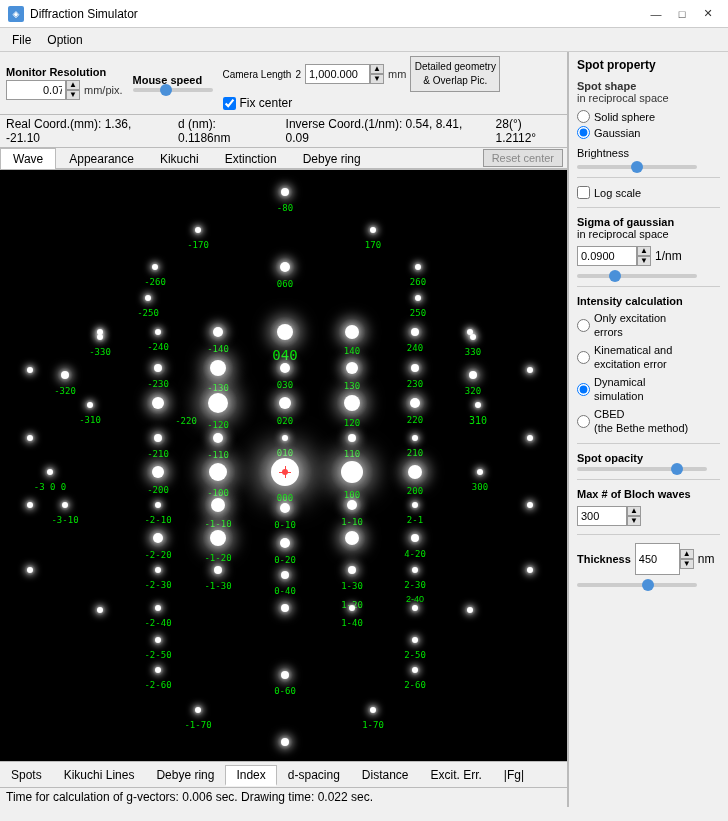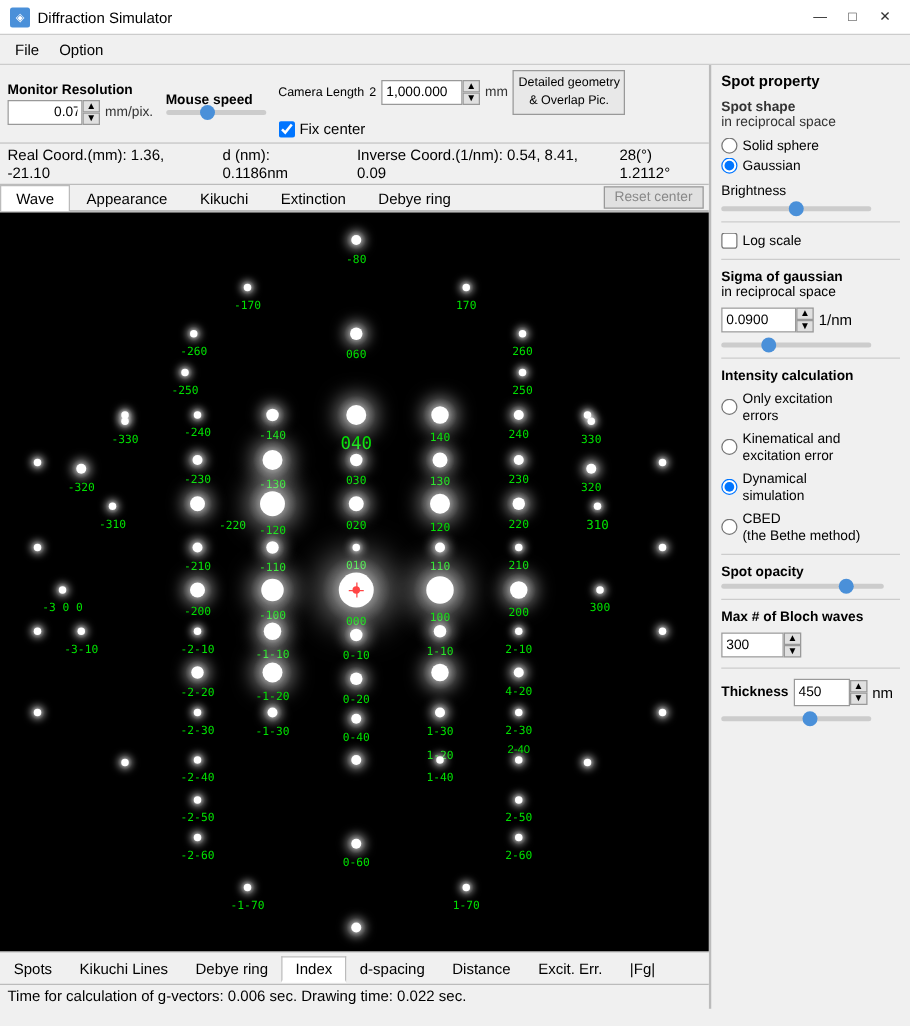--- a/index.html
+++ b/index.html
@@ -183,21 +183,21 @@
     
     .spot-opacity { display: flex; flex-direction: column; gap: 3px; }
     .opacity-slider { width: 130px; }
     
     .bloch-row { display: flex; align-items: center; gap: 4px; }
     .bloch-input { display: flex; align-items: center; }
     .bloch-input input { width: 50px; height: 20px; border: 1px solid #999; padding: 1px 3px; font-size: 11px; }
     
     .thickness-row { display: flex; align-items: center; gap: 4px; }
     .thickness-input { display: flex; align-items: center; }
-    .thickness-input input { width: 50px; height: 22px; border: 1px solid #999; padding: 1px 3px; font-size: 11px; }
+    .thickness-input input { width: 50px; height: 32px; border: 1px solid #999; padding: 1px 3px; font-size: 11px; }
     
     .section-divider { height: 1px; background: #ccc; margin: 2px 0; }
 
     input[type="range"] {
       -webkit-appearance: none;
       height: 4px;
       background: #ccc;
       border-radius: 2px;
       outline: none;
     }
@@ -430,21 +430,21 @@
         <div style="position: absolute; left: 218px; top: 335px; width: 14px; height: 14px; border-radius: 50%; background: white; transform: translate(-50%, -50%); pointer-events: none; box-shadow: rgba(255, 255, 255, 0.5) 0px 0px 14px 7px;"></div>
         <div style="position: absolute; left: 218px; top: 349px; color: rgb(0, 224, 0); font-size: 9px; transform: translateX(-50%); white-space: nowrap; pointer-events: none; font-family: monospace;">-1-10</div>
         <div style="position: absolute; left: 285px; top: 338px; width: 20px; height: 20px; border-radius: 50%; background: radial-gradient(circle, rgba(255, 255, 255, 0.6) 0%, rgba(255, 255, 255, 0.1) 50%, transparent 70%); transform: translate(-50%, -50%); pointer-events: none;"></div>
         <div style="position: absolute; left: 285px; top: 338px; width: 10px; height: 10px; border-radius: 50%; background: white; transform: translate(-50%, -50%); pointer-events: none; box-shadow: rgba(255, 255, 255, 0.5) 0px 0px 10px 5px;"></div>
         <div style="position: absolute; left: 285px; top: 350px; color: rgb(0, 224, 0); font-size: 9px; transform: translateX(-50%); white-space: nowrap; pointer-events: none; font-family: monospace;">0-10</div>
         <div style="position: absolute; left: 352px; top: 335px; width: 20px; height: 20px; border-radius: 50%; background: radial-gradient(circle, rgba(255, 255, 255, 0.6) 0%, rgba(255, 255, 255, 0.1) 50%, transparent 70%); transform: translate(-50%, -50%); pointer-events: none;"></div>
         <div style="position: absolute; left: 352px; top: 335px; width: 10px; height: 10px; border-radius: 50%; background: white; transform: translate(-50%, -50%); pointer-events: none; box-shadow: rgba(255, 255, 255, 0.5) 0px 0px 10px 5px;"></div>
         <div style="position: absolute; left: 352px; top: 347px; color: rgb(0, 224, 0); font-size: 9px; transform: translateX(-50%); white-space: nowrap; pointer-events: none; font-family: monospace;">1-10</div>
         <div style="position: absolute; left: 415px; top: 335px; width: 12px; height: 12px; border-radius: 50%; background: radial-gradient(circle, rgba(255, 255, 255, 0.6) 0%, rgba(255, 255, 255, 0.1) 50%, transparent 70%); transform: translate(-50%, -50%); pointer-events: none;"></div>
         <div style="position: absolute; left: 415px; top: 335px; width: 6px; height: 6px; border-radius: 50%; background: white; transform: translate(-50%, -50%); pointer-events: none; box-shadow: rgba(255, 255, 255, 0.5) 0px 0px 6px 3px;"></div>
-        <div style="position: absolute; left: 415px; top: 345px; color: rgb(0, 224, 0); font-size: 9px; transform: translateX(-50%); white-space: nowrap; pointer-events: none; font-family: monospace;">2-10</div>
+        <div style="position: absolute; left: 415px; top: 345px; color: rgb(0, 224, 0); font-size: 9px; transform: translateX(-50%); white-space: nowrap; pointer-events: none; font-family: monospace;">2-1</div>
         <div style="position: absolute; left: 158px; top: 368px; width: 20px; height: 20px; border-radius: 50%; background: radial-gradient(circle, rgba(255, 255, 255, 0.6) 0%, rgba(255, 255, 255, 0.1) 50%, transparent 70%); transform: translate(-50%, -50%); pointer-events: none;"></div>
         <div style="position: absolute; left: 158px; top: 368px; width: 10px; height: 10px; border-radius: 50%; background: white; transform: translate(-50%, -50%); pointer-events: none; box-shadow: rgba(255, 255, 255, 0.5) 0px 0px 10px 5px;"></div>
         <div style="position: absolute; left: 158px; top: 380px; color: rgb(0, 224, 0); font-size: 9px; transform: translateX(-50%); white-space: nowrap; pointer-events: none; font-family: monospace;">-2-20</div>
         <div style="position: absolute; left: 218px; top: 368px; width: 32px; height: 32px; border-radius: 50%; background: radial-gradient(circle, rgba(255, 255, 255, 0.6) 0%, rgba(255, 255, 255, 0.1) 50%, transparent 70%); transform: translate(-50%, -50%); pointer-events: none;"></div>
         <div style="position: absolute; left: 218px; top: 368px; width: 16px; height: 16px; border-radius: 50%; background: white; transform: translate(-50%, -50%); pointer-events: none; box-shadow: rgba(255, 255, 255, 0.5) 0px 0px 16px 8px;"></div>
         <div style="position: absolute; left: 218px; top: 383px; color: rgb(0, 224, 0); font-size: 9px; transform: translateX(-50%); white-space: nowrap; pointer-events: none; font-family: monospace;">-1-20</div>
         <div style="position: absolute; left: 285px; top: 373px; width: 20px; height: 20px; border-radius: 50%; background: radial-gradient(circle, rgba(255, 255, 255, 0.6) 0%, rgba(255, 255, 255, 0.1) 50%, transparent 70%); transform: translate(-50%, -50%); pointer-events: none;"></div>
         <div style="position: absolute; left: 285px; top: 373px; width: 10px; height: 10px; border-radius: 50%; background: white; transform: translate(-50%, -50%); pointer-events: none; box-shadow: rgba(255, 255, 255, 0.5) 0px 0px 10px 5px;"></div>
         <div style="position: absolute; left: 285px; top: 385px; color: rgb(0, 224, 0); font-size: 9px; transform: translateX(-50%); white-space: nowrap; pointer-events: none; font-family: monospace;">0-20</div>
         <div style="position: absolute; left: 352px; top: 368px; width: 28px; height: 28px; border-radius: 50%; background: radial-gradient(circle, rgba(255, 255, 255, 0.6) 0%, rgba(255, 255, 255, 0.1) 50%, transparent 70%); transform: translate(-50%, -50%); pointer-events: none;"></div>

